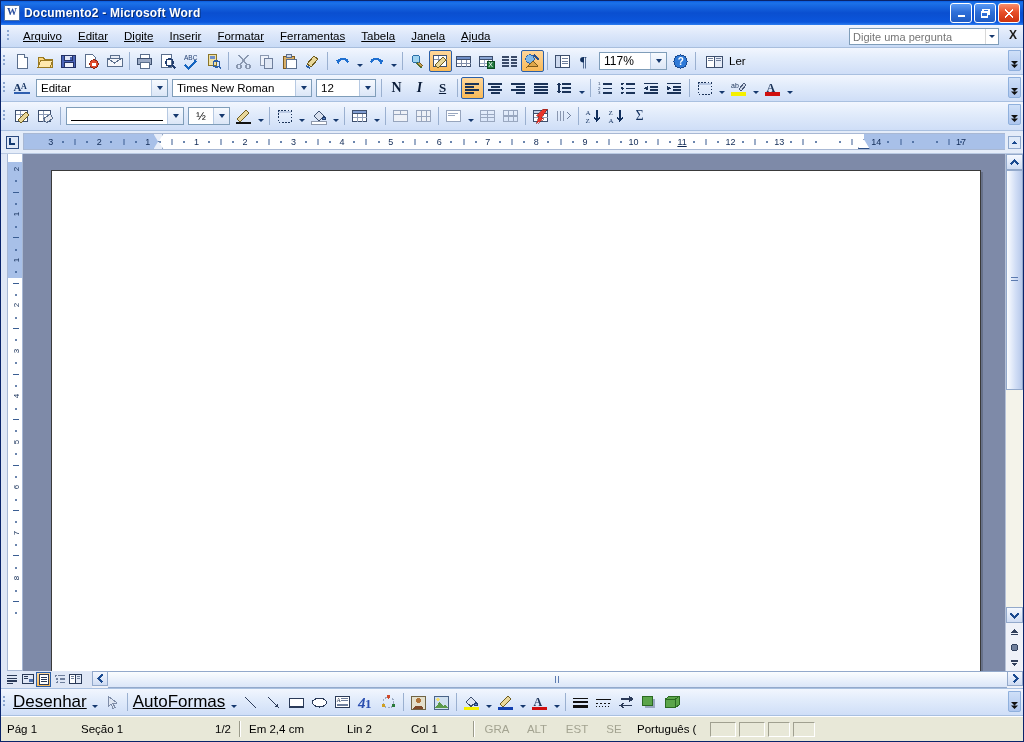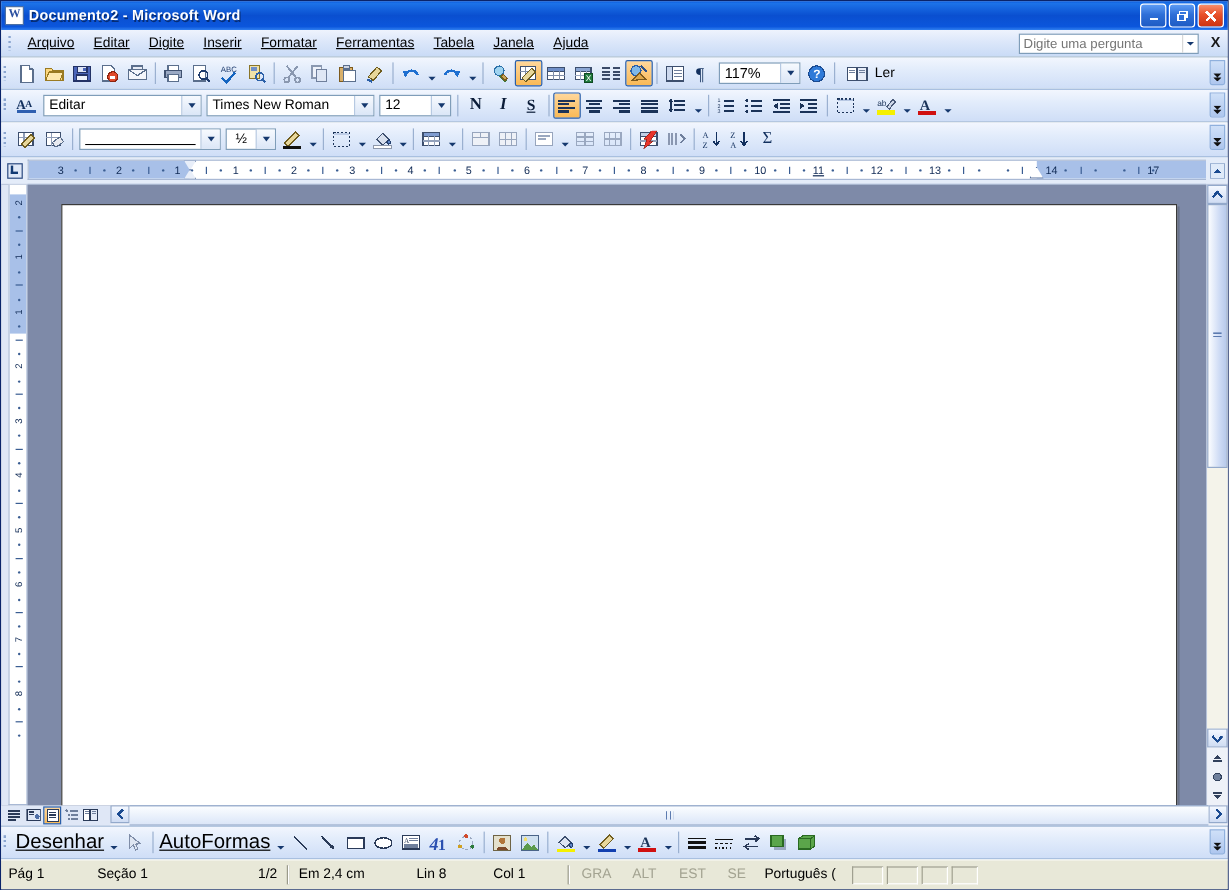--- a/index.html
+++ b/index.html
@@ -1149,21 +1149,21 @@
       </div>
     <div class="ovf"></div>
   </div>
 
   <div class="status">
     <div class="st-cell" style="width:62px">Pág 1</div>
     <div class="st-cell" style="width:78px">Seção 1</div>
     <div class="st-cell" style="width:60px;justify-content:flex-end">1/2</div>
     <div class="st-sep"></div>
     <div class="st-cell" style="width:86px">Em 2,4 cm</div>
-    <div class="st-cell" style="width:52px">Lin 8</div>
+    <div class="st-cell" style="width:52px">Lin 2</div>
     <div class="st-cell" style="width:54px">Col 1</div>
     <div class="st-sep"></div>
     <div class="st-cell st-dim" style="width:28px;justify-content:center">GRA</div>
     <div class="st-cell st-dim" style="width:28px;justify-content:center">ALT</div>
     <div class="st-cell st-dim" style="width:28px;justify-content:center">EST</div>
     <div class="st-cell st-dim" style="width:22px;justify-content:center">SE</div>
     <div class="st-cell" style="padding-left:6px">Português (</div>
     <div class="st-box" style="margin-left:8px"></div>
     <div class="st-box"></div>
     <div class="st-box" style="width:22px"></div>

